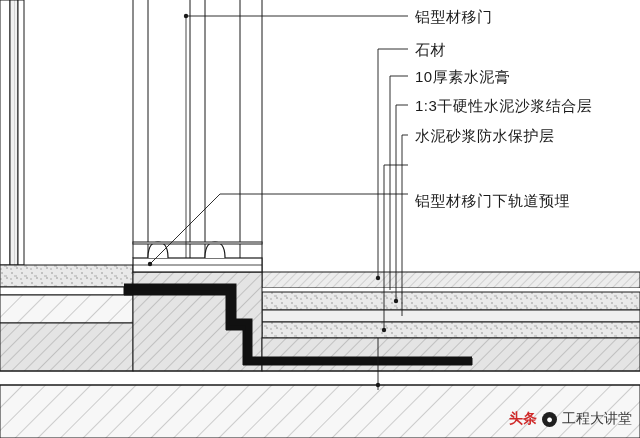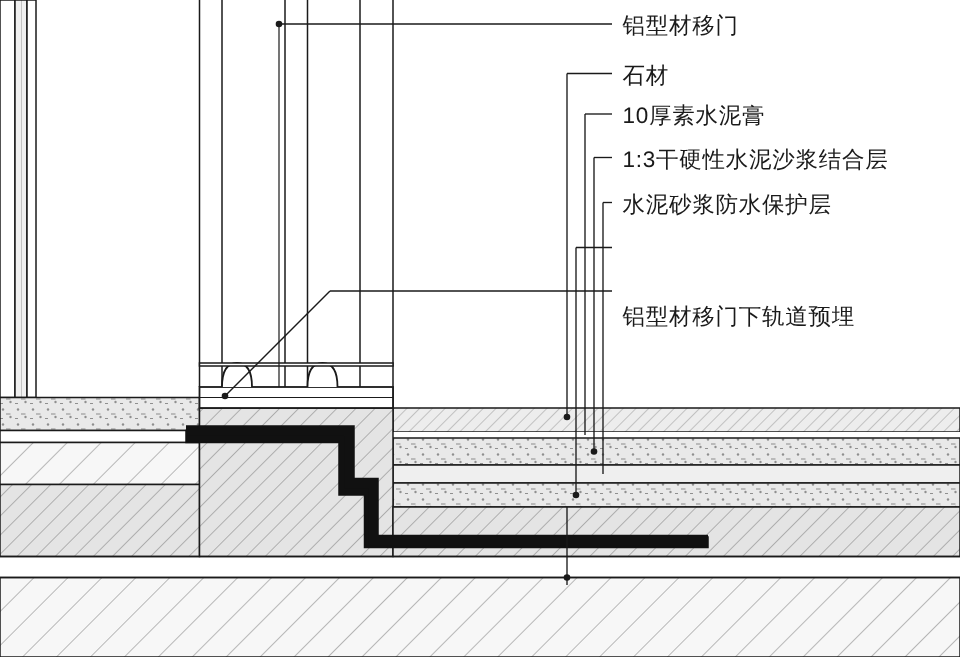--- a/index.html
+++ b/index.html
@@ -165,16 +165,21 @@
     <g stroke="#1a1a1a" stroke-width="0.8">
       <line x1="186" y1="16" x2="186" y2="258"></line>
     </g>
   </svg>
 
   <div class="lbl" style="left:415px;top:8px;font-family:Liberation Mono, monospace;">铝型材移门</div>
   <div class="lbl" style="left:415px;top:41px;font-family:Liberation Mono, monospace;">石材</div>
   <div class="lbl" style="left:415px;top:68px;">10厚素水泥膏</div>
   <div class="lbl" style="left:415px;top:97px;">1:3干硬性水泥沙浆结合层</div>
   <div class="lbl" style="left:415px;top:127px;">水泥砂浆防水保护层</div>
-  <div class="lbl" style="left:415px;top:202px;">铝型材移门下轨道预埋</div>
+  <div class="lbl" style="left:415px;top:192px;">铝型材移门下轨道预埋</div>
 
+  <div class="wm">
+    <span class="tt">头条</span>
+    <span class="dot">●</span>
+    <span>工程大讲堂</span>
+  </div>
 
 </div>
 
 </body></html>

